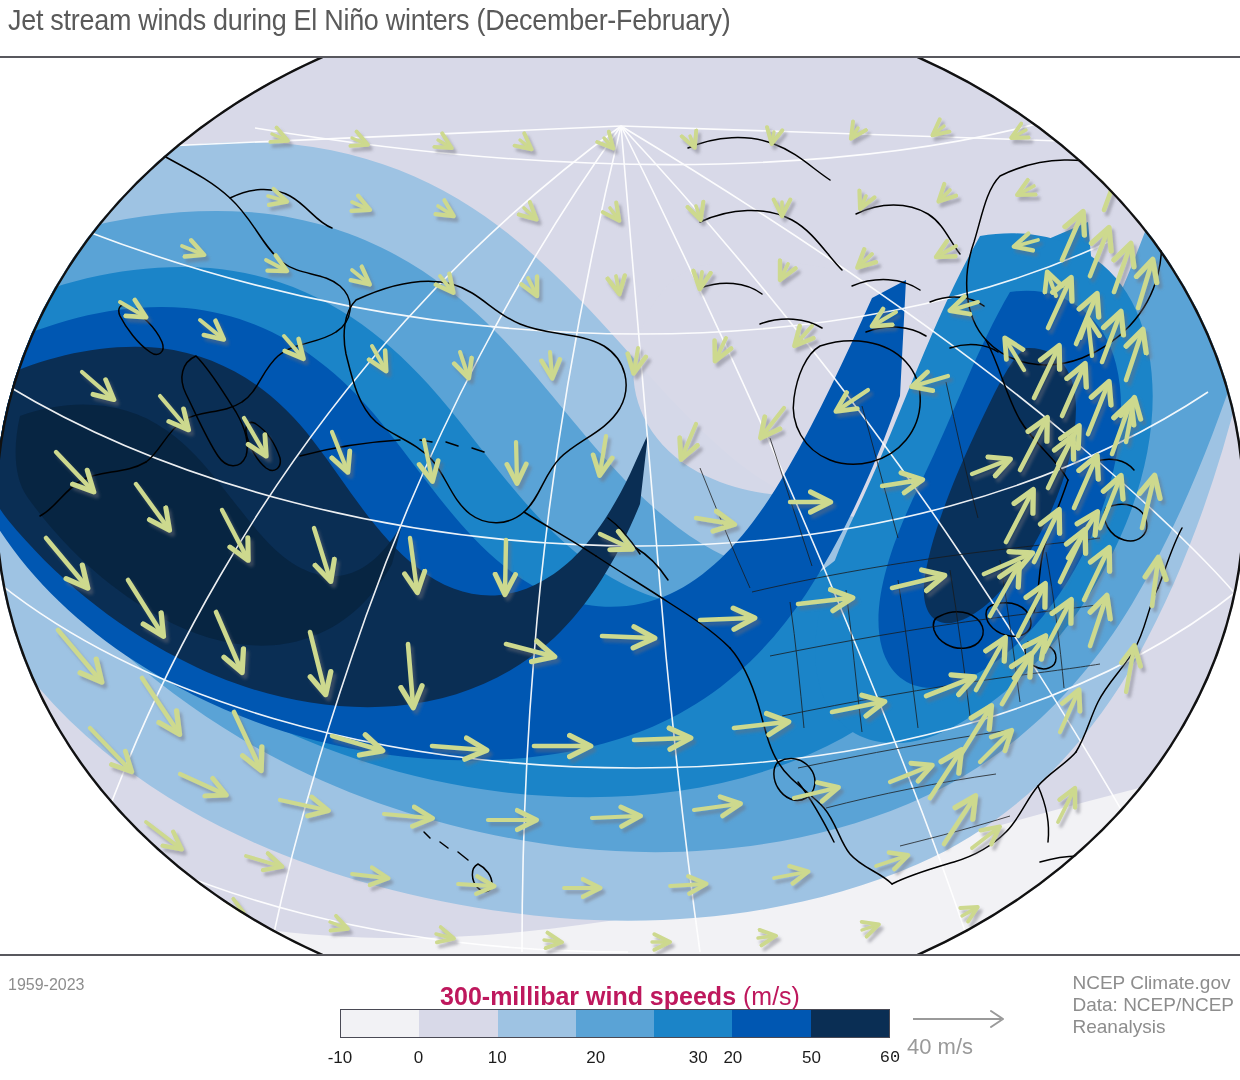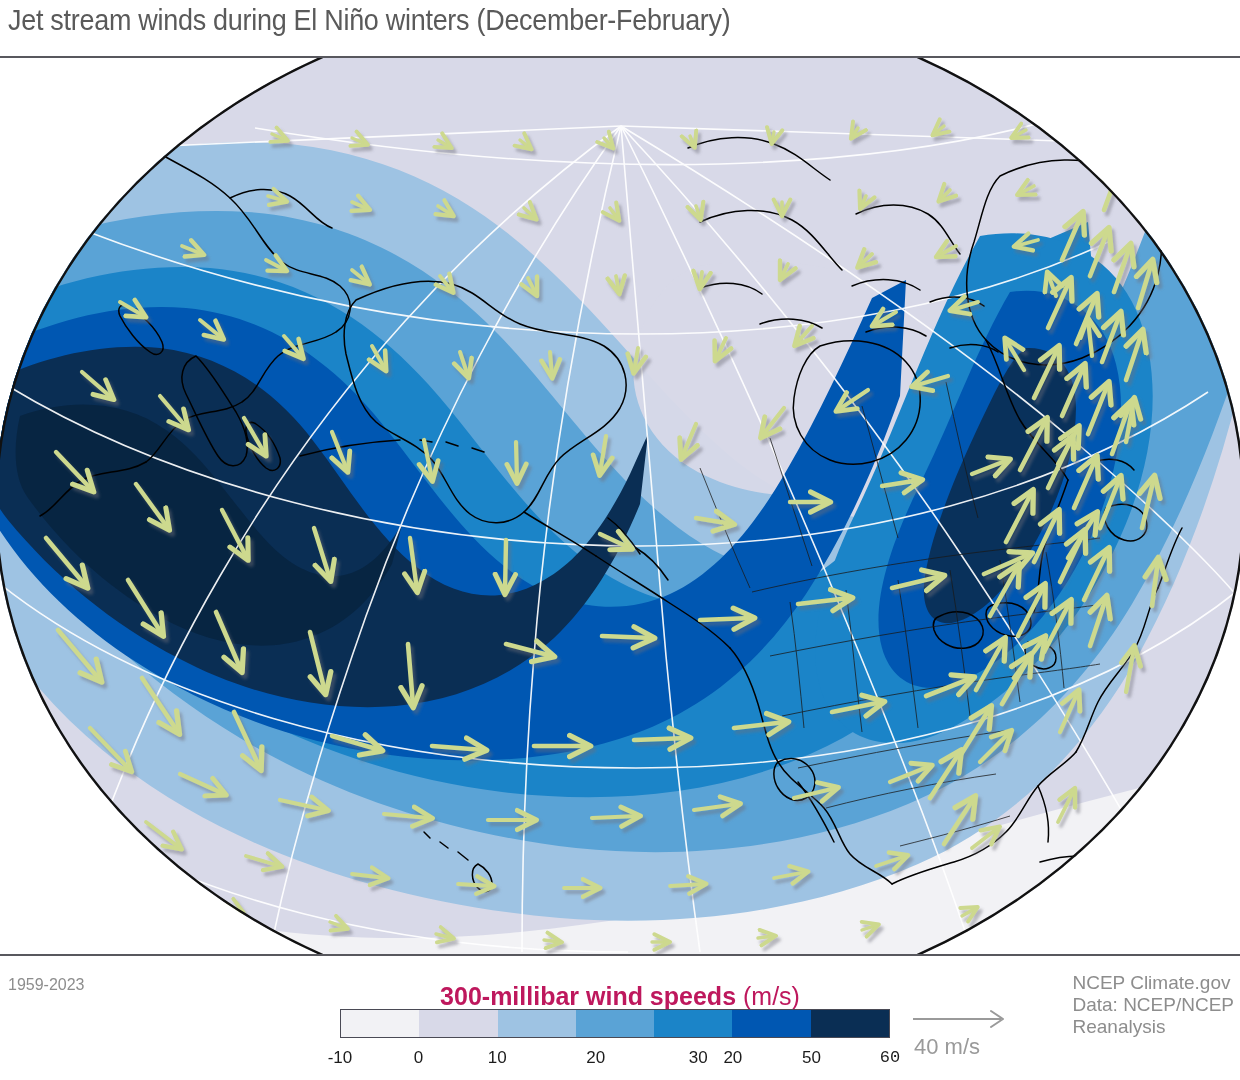--- a/index.html
+++ b/index.html
@@ -64,21 +64,20 @@
     font-size:17px;color:#1c1c1c;
     font-family:"Liberation Sans Narrow","Liberation Sans",sans-serif;
   }
   
   #veckey{position:absolute;left:905px;top:50px;width:120px;height:60px;}
   #veckey svg{position:absolute;left:0;top:0;}
   #veckey .lbl{
     position:absolute;left:2px;top:28px;font-size:22px;color:#9a9a9a;
     font-family:"Liberation Sans Narrow","Liberation Sans",sans-serif;
     white-space:nowrap;
-    margin-left:7px;
   }
 </style>
 </head>
 <body>
 
 <div id="title">Jet stream winds during El Niño winters (December-February)</div>
 
 <div id="map-frame">
   <div class="frame-line top"></div>
   <div class="frame-line bottom"></div>

